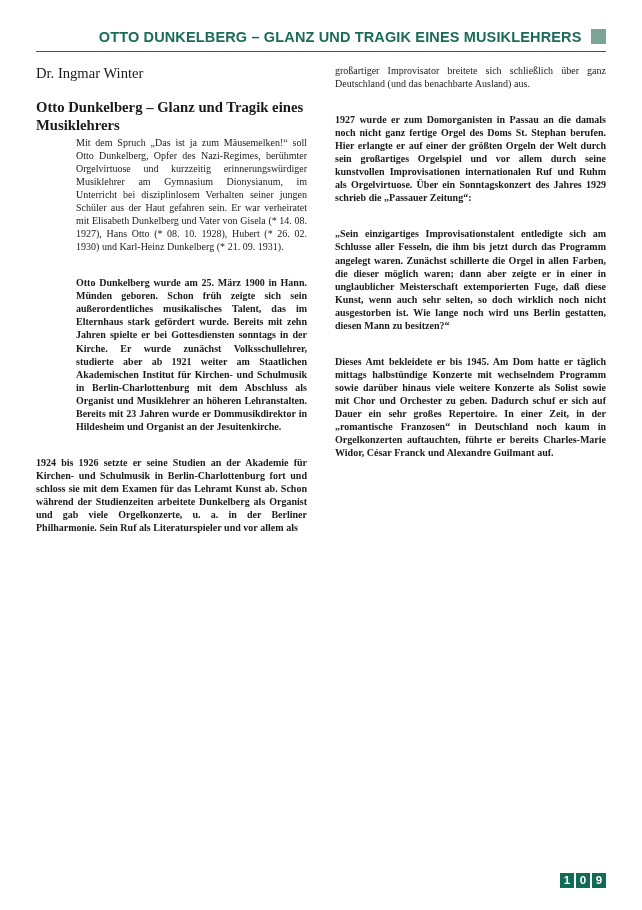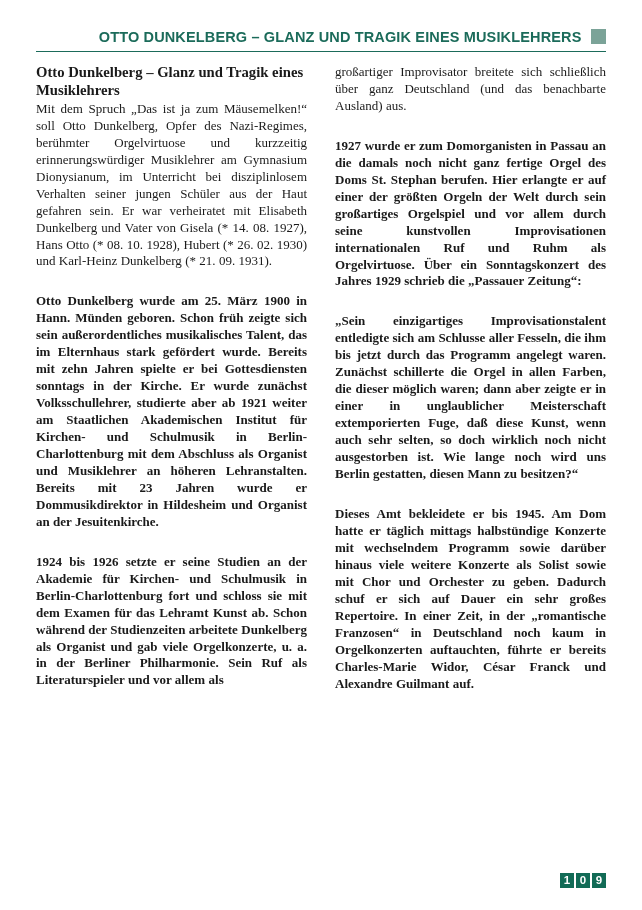--- a/index.html
+++ b/index.html
@@ -87,34 +87,35 @@
     font-weight: bold;
     margin: 0 0 1px 0;
     text-align: left;
     hyphens: none;
   }
   h2.section-title.spaced-above {
     margin-top: 17px;
   }
 
   p.body {
-    font-size: 13px;
+    font-size: 10px;
     line-height: 1.305;
     margin: 0;
     text-align: justify;
     text-justify: inter-word;
     hyphens: none;
     word-spacing: 0.1px;
   }
   p.body + p.body {
     margin-top: 23px;
     font-weight: bold;
   }
   p.body.tight-after-title {
     margin-top: 0;
+    margin-left: 40px;
   }
 
   
   .folio {
     position: absolute;
     right: 36px;
     bottom: 22px;
     display: flex;
     gap: 2px;
   }
@@ -140,20 +141,21 @@
     <span class="header-title">OTTO DUNKELBERG – GLANZ UND TRAGIK EINES MUSIKLEHRERS</span>
     <span class="header-square"></span>
   </div>
   <div class="header-rule"></div>
 </div>
 
 <div class="columns">
 
   <div class="col col-left">
 
+    <p class="byline">Dr. Ingmar Winter</p>
 
     <h2 class="section-title">Otto Dunkelberg – Glanz und Tragik eines Musiklehrers</h2>
 
     <p class="body tight-after-title">Mit dem Spruch „Das ist ja zum Mäusemelken!“ soll Otto Dunkelberg, Opfer des Nazi-Regimes, berühmter Orgelvirtuose und kurzzeitig erinnerungswürdiger Musiklehrer am Gymnasium Dionysianum, im Unterricht bei disziplinlosem Verhalten seiner jungen Schüler aus der Haut gefahren sein. Er war verheiratet mit Elisabeth Dunkelberg und Vater von Gisela (* 14. 08. 1927), Hans Otto (* 08. 10. 1928), Hubert (* 26. 02. 1930) und Karl-Heinz Dunkelberg (* 21. 09. 1931).</p>
 
 
     <p class="body tight-after-title">Otto Dunkelberg wurde am 25. März 1900 in Hann. Münden geboren. Schon früh zeigte sich sein außerordentliches musikalisches Talent, das im Elternhaus stark gefördert wurde. Bereits mit zehn Jahren spielte er bei Gottesdiensten sonntags in der Kirche. Er wurde zunächst Volksschullehrer, studierte aber ab 1921 weiter am Staatlichen Akademischen Institut für Kirchen- und Schulmusik in Berlin-Charlottenburg mit dem Abschluss als Organist und Musiklehrer an höheren Lehranstalten. Bereits mit 23 Jahren wurde er Dommusikdirektor in Hildesheim und Organist an der Jesuitenkirche.</p>
 
     <p class="body">1924 bis 1926 setzte er seine Studien an der Akademie für Kirchen- und Schulmusik in Berlin-Charlottenburg fort und schloss sie mit dem Examen für das Lehramt Kunst ab. Schon während der Studienzeiten arbeitete Dunkelberg als Organist und gab viele Orgelkonzerte, u. a. in der Berliner Philharmonie. Sein Ruf als Literaturspieler und vor allem als</p>
   </div>

